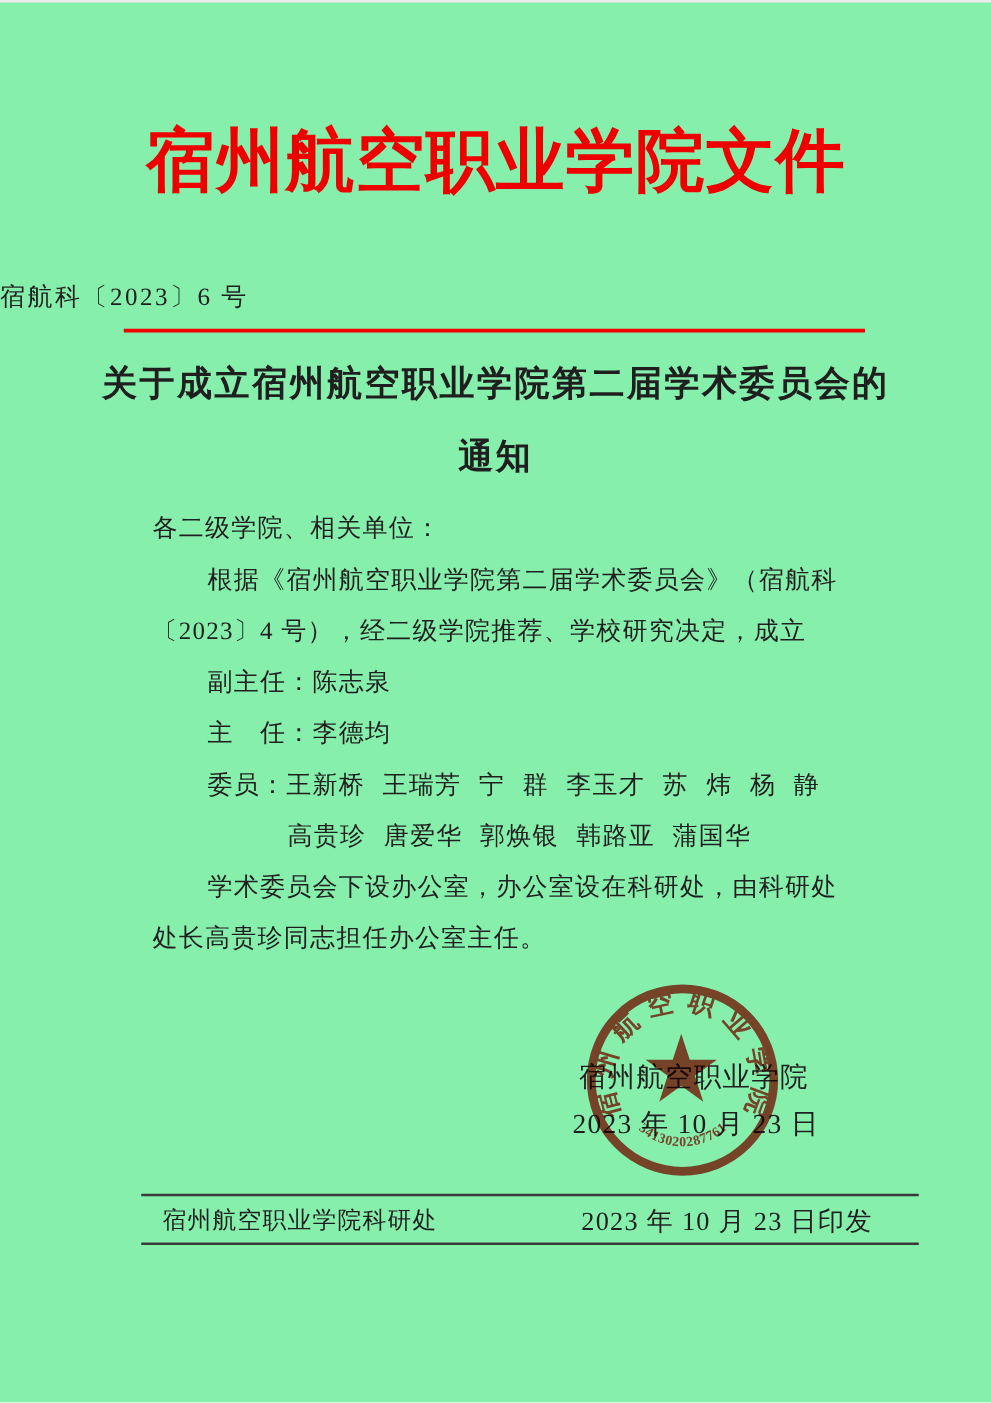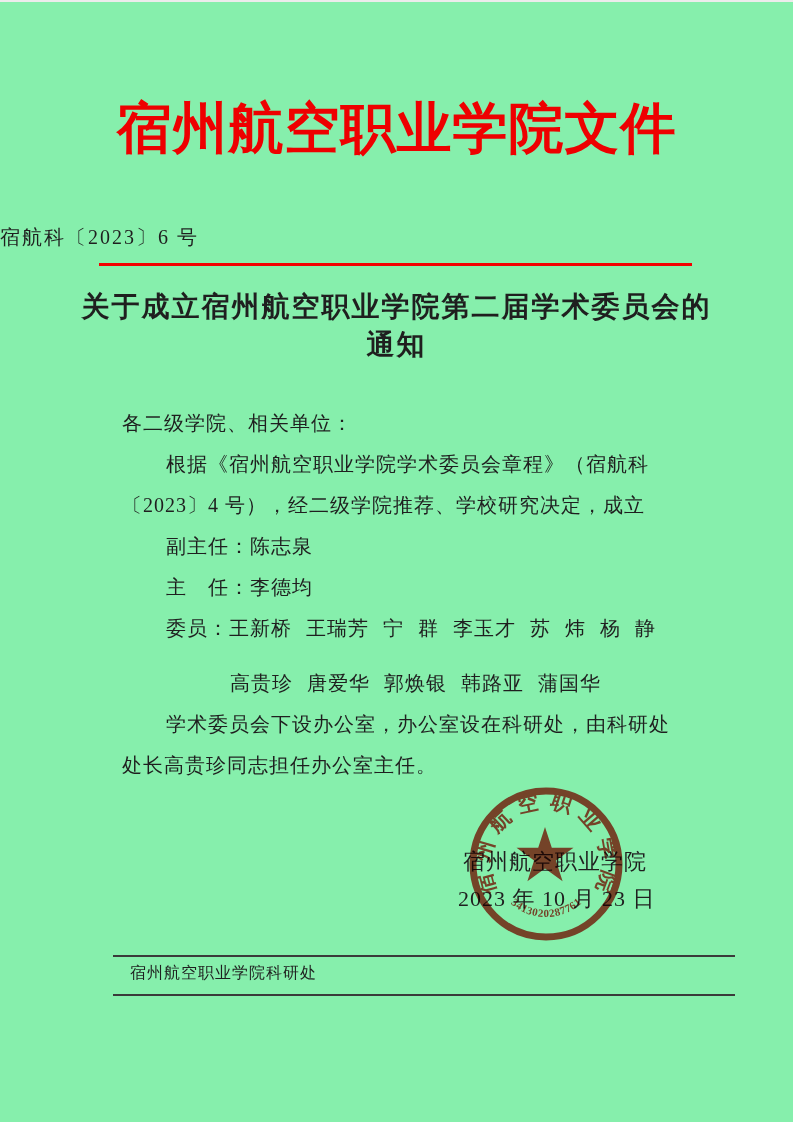--- a/index.html
+++ b/index.html
@@ -30,30 +30,30 @@
   .red-rule{
     position:absolute;top:263px;left:99px;
     width:593px;height:3px;background:#f40000;
   }
   .notice-title{
     position:absolute;left:0;right:0;text-align:center;
     font-size:28px;font-weight:bold;letter-spacing:2px;
     white-space:nowrap;
   }
   .notice-title.l1{top:288px;}
-  .notice-title.l2{top:326px;}
+  .notice-title.l2{top:346px;}
 
   .body-text{
     position:absolute;top:403px;left:122px;width:578px;
     font-size:20px;line-height:41px;letter-spacing:1px;
     white-space:nowrap;
   }
   .line{height:41px;}
   .indent{padding-left:44px;}
-  .indent2{padding-left:108px;margin-top:14px;}
+  .indent2{padding-left:108px;}
   .names{word-spacing:8px;}
 
   .sig-org{
     position:absolute;top:847px;left:463px;
     font-size:22px;letter-spacing:1px;white-space:nowrap;
   }
   .sig-date{
     position:absolute;top:884px;left:458px;
     font-size:22px;letter-spacing:1px;white-space:nowrap;
   }
@@ -64,21 +64,21 @@
   }
   .seal text{font-family:"Liberation Serif","DejaVu Serif",serif;}
   .seal .arc-name{font-size:21px;font-weight:bold;letter-spacing:9px;fill:#d9372a;}
   .seal .arc-serial{font-size:11px;font-weight:bold;letter-spacing:0.5px;fill:#d9372a;}
 
   .footer-line{position:absolute;left:113px;width:622px;height:2px;background:#3a3a3a;}
   .footer-line.top{top:955px;}
   .footer-line.bottom{top:994px;}
   .footer-issuer{
     position:absolute;top:963px;left:130px;
-    font-size:16px;letter-spacing:1px;white-space:nowrap;
+    font-size:19px;letter-spacing:1px;white-space:nowrap;
   }
   .footer-date{
     position:absolute;top:963px;left:465px;
     font-size:21px;letter-spacing:1px;white-space:nowrap;
   }
 </style>
 </head>
 <body>
 
 <div class="page">
@@ -89,21 +89,21 @@
 
   <div class="doc-number">宿航科〔2023〕6 号</div>
 
   <div class="red-rule"></div>
 
   <div class="notice-title l1">关于成立宿州航空职业学院第二届学术委员会的</div>
   <div class="notice-title l2">通知</div>
 
   <div class="body-text">
     <div class="line">各二级学院、相关单位：</div>
-    <div class="line indent">根据《宿州航空职业学院学术委员会章程》（宿航科</div>
+    <div class="line indent">根据《宿州航空职业学院第二届学术委员会》（宿航科</div>
     <div class="line">〔2023〕4 号），经二级学院推荐、学校研究决定，成立</div>
     <div class="line indent"><span>副主任：</span><span class="names">陈志泉</span></div>
     <div class="line indent"><span>主　任：</span><span class="names">李德均</span></div>
     <div class="line indent"><span>委员：</span><span class="names">王新桥 王瑞芳 宁 群 李玉才 苏 炜 杨 静</span></div>
     <div class="line indent2 names">高贵珍 唐爱华 郭焕银 韩路亚  蒲国华</div>
     <div class="line indent">学术委员会下设办公室，办公室设在科研处，由科研处</div>
     <div class="line">处长高贵珍同志担任办公室主任。</div>
   </div>
 
   <div class="sig-org">宿州航空职业学院</div>
@@ -119,15 +119,16 @@
     <text class="arc-name">
       <textPath href="#seal-top-arc" startOffset="2">宿州航空职业学院</textPath>
     </text>
     <text class="arc-serial">
       <textPath href="#seal-bottom-arc" startOffset="3">3413020287761</textPath>
     </text>
   </svg>
 
   <div class="footer-line top"></div>
   <div class="footer-issuer">宿州航空职业学院科研处</div>
+  <div class="footer-date">2023 年 10 月 23 日印发</div>
   <div class="footer-line bottom"></div>
 
 </div>
 
 </body></html>

